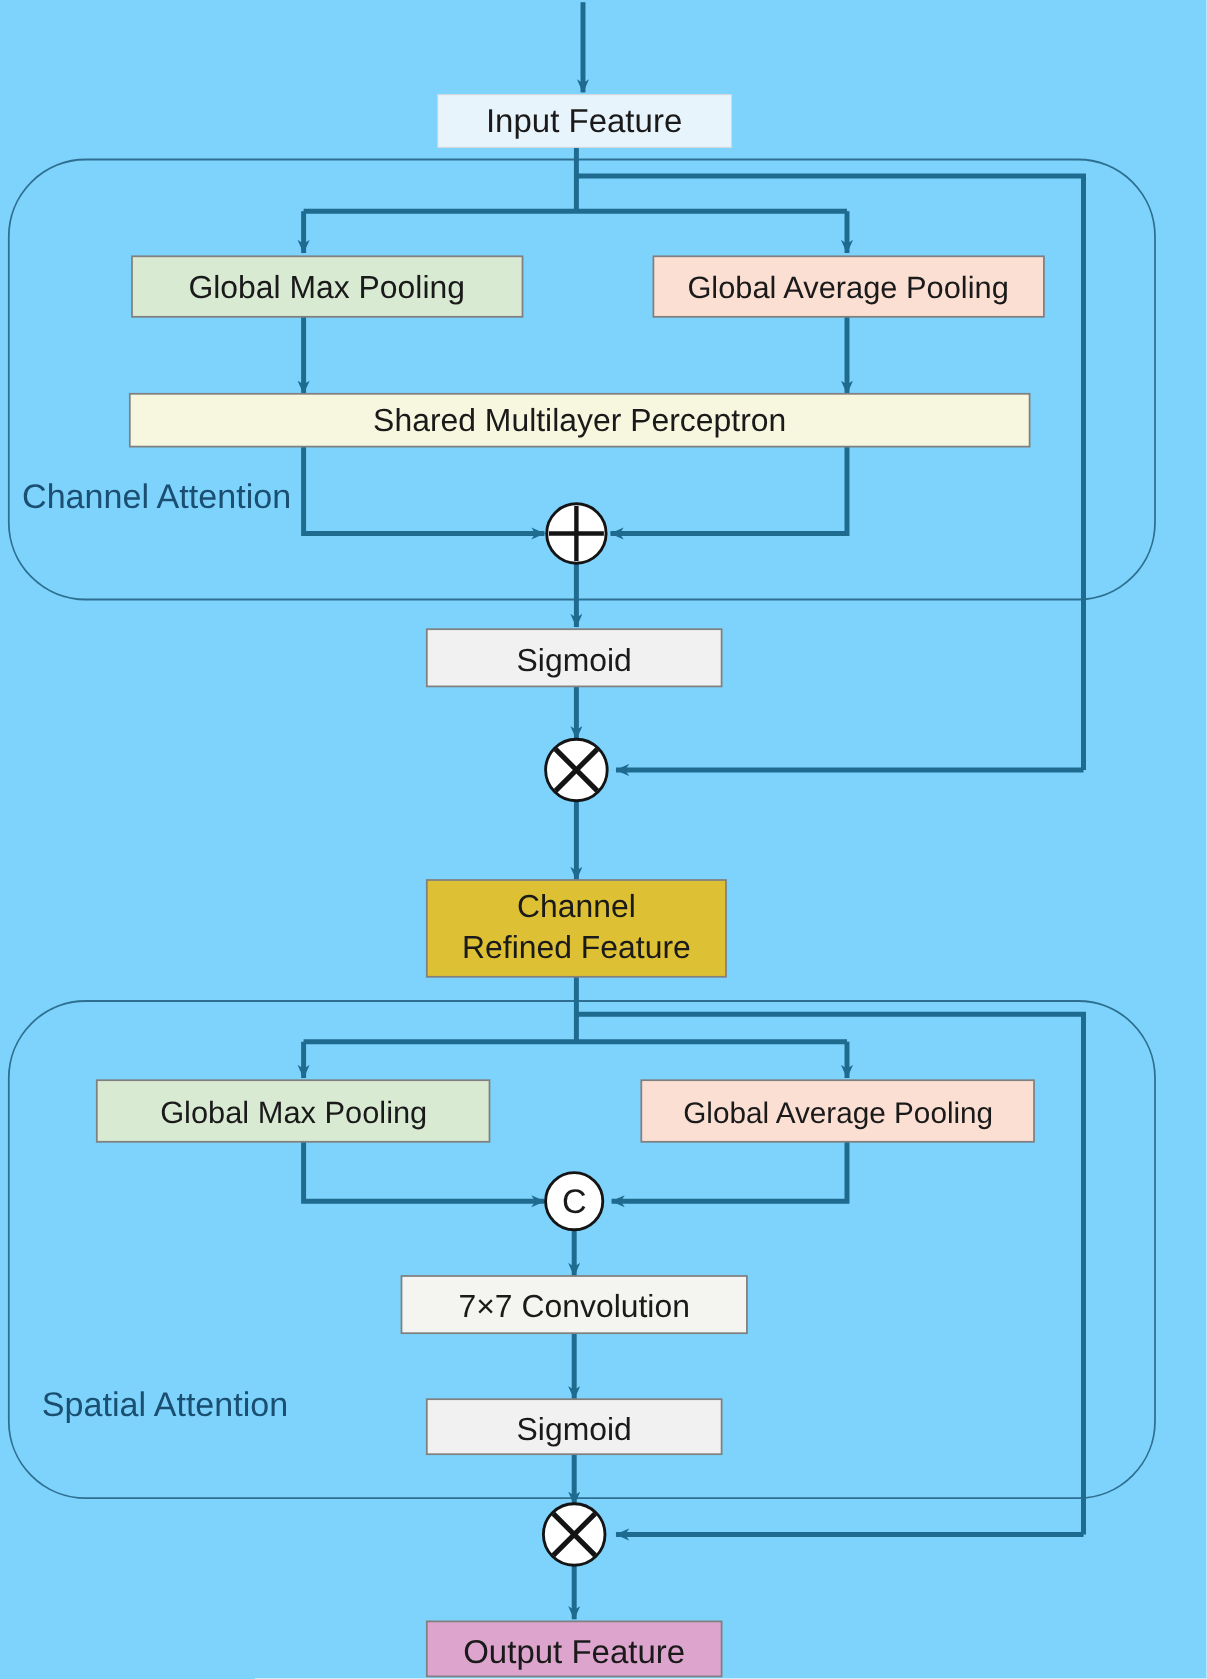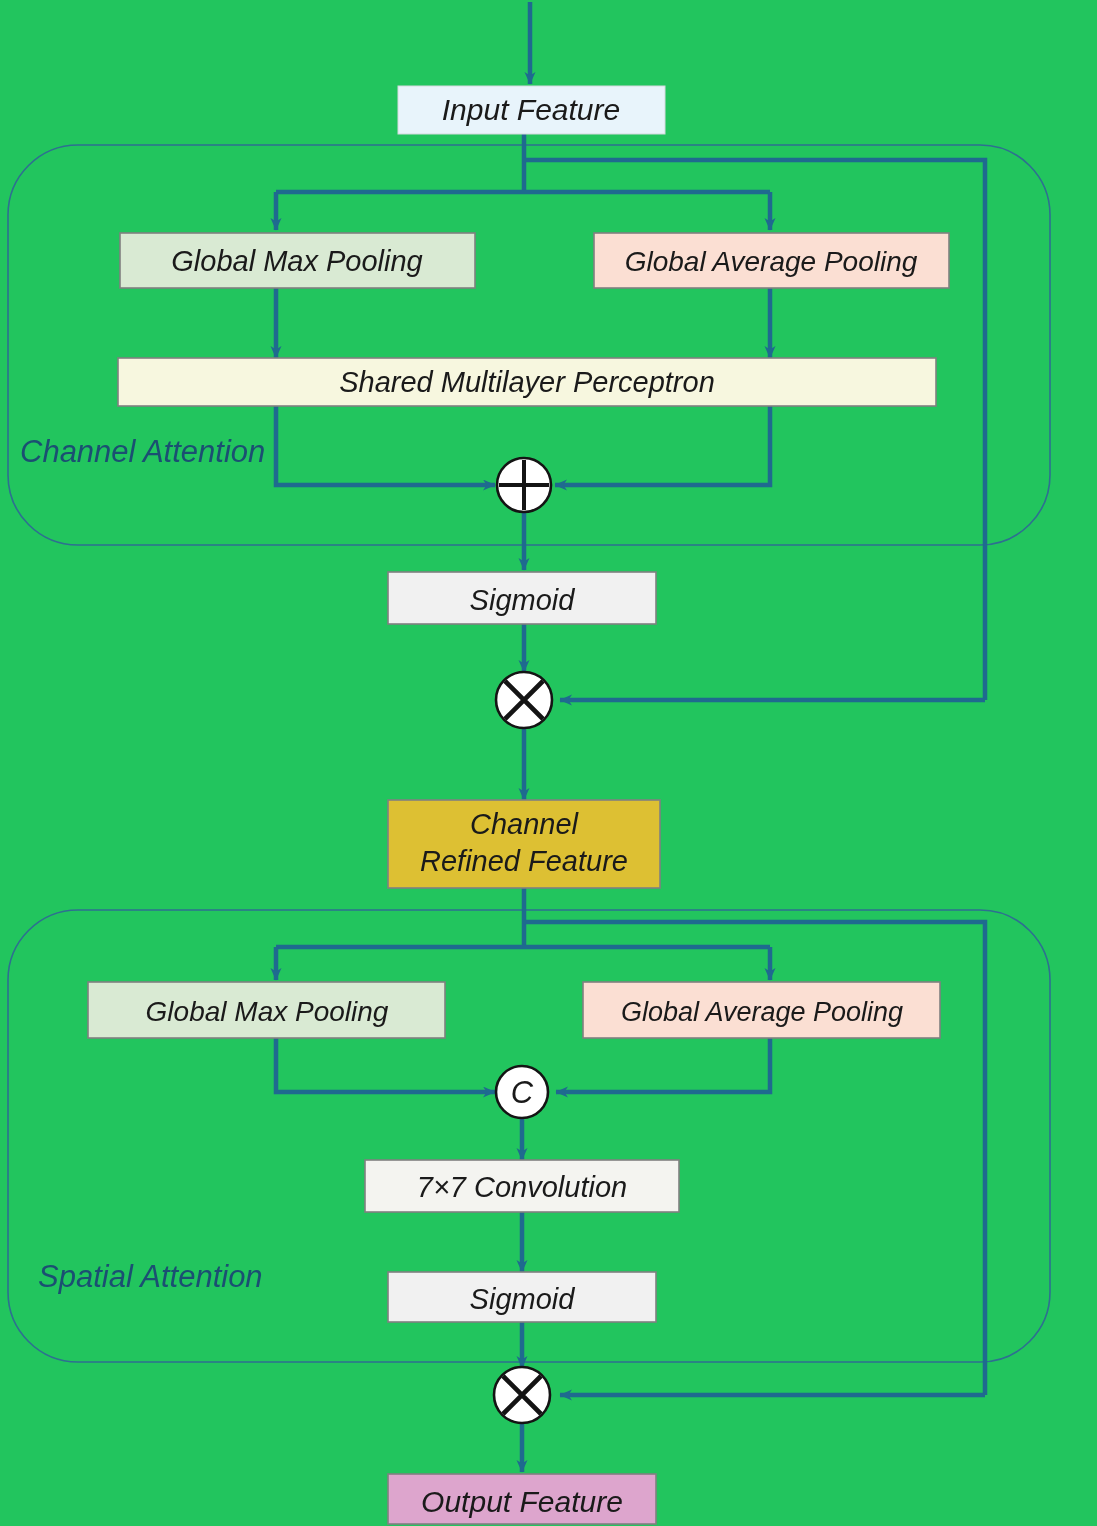--- a/index.html
+++ b/index.html
@@ -1,17 +1,17 @@
 <!DOCTYPE html>
 <html><head>
 <meta charset="utf-8">
 <style>
   html,body{margin:0;padding:0;background:#ffffff;}
   body{font-family:"Liberation Sans","DejaVu Sans",sans-serif;}
-  #stage{position:relative;width:1097px;height:1526px;background:#22c55e;overflow:hidden;font-style:italic;}
+  #stage{position:relative;width:1097px;height:1526px;background:#7dd3fc;overflow:hidden;}
   svg{position:absolute;top:0;left:0;width:1097px;height:1526px;}
   .node-text{font-family:"Liberation Sans","DejaVu Sans",sans-serif;fill:#1a1a1a;}
   .group-label{font-family:"Liberation Sans","DejaVu Sans",sans-serif;fill:#1b4f72;}
 </style>
 </head>
 <body>
 
 <div id="stage">
   <svg viewBox="0 0 1097 1526" xmlns="http://www.w3.org/2000/svg">
     <defs>

